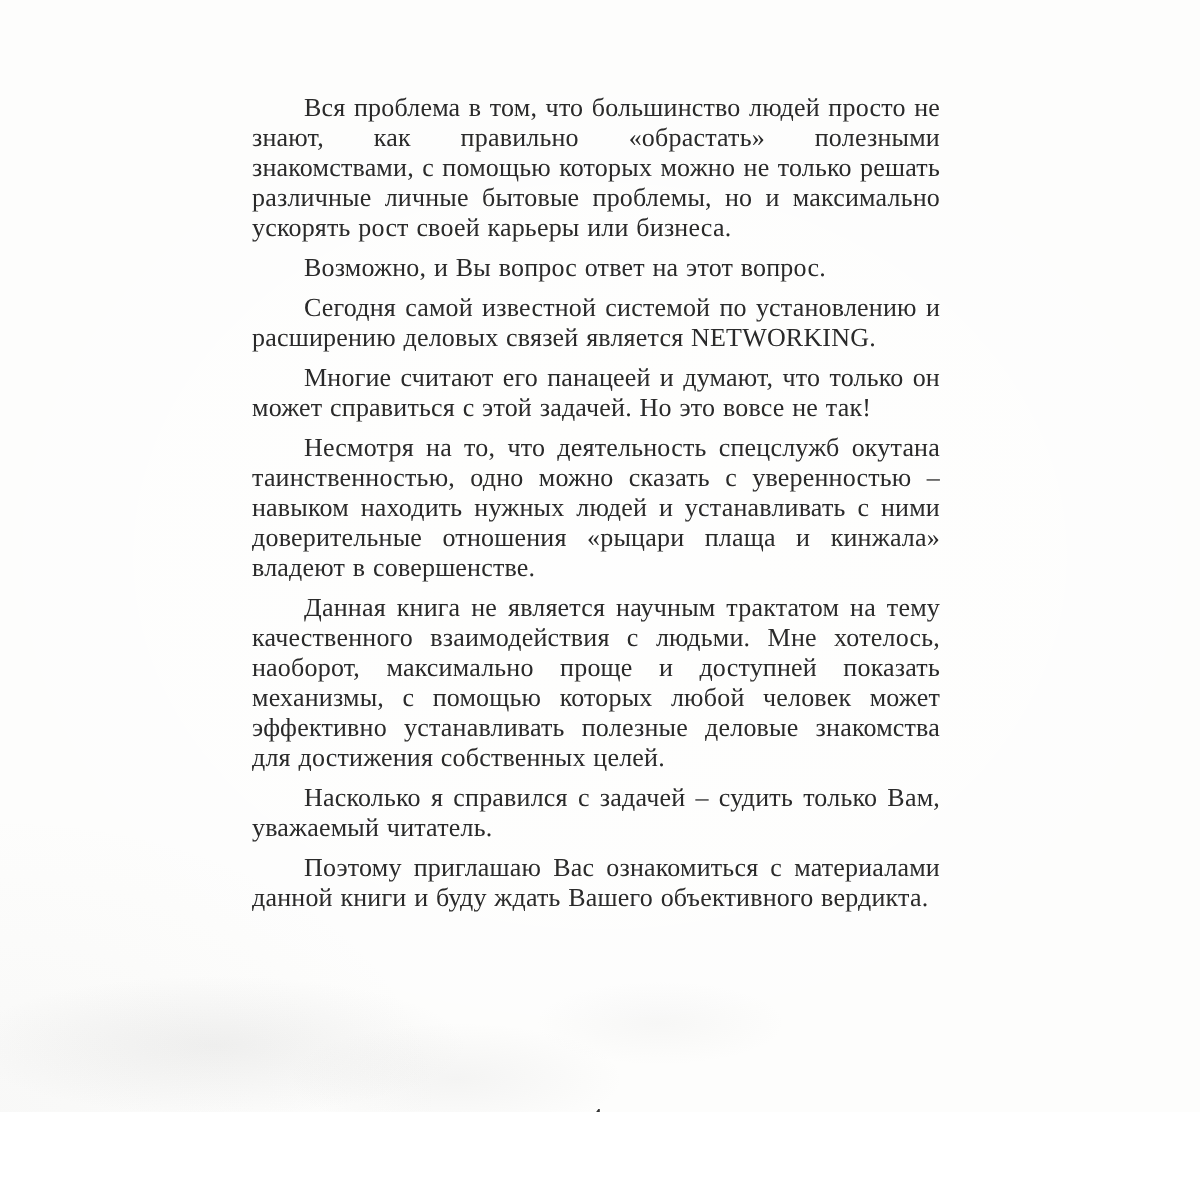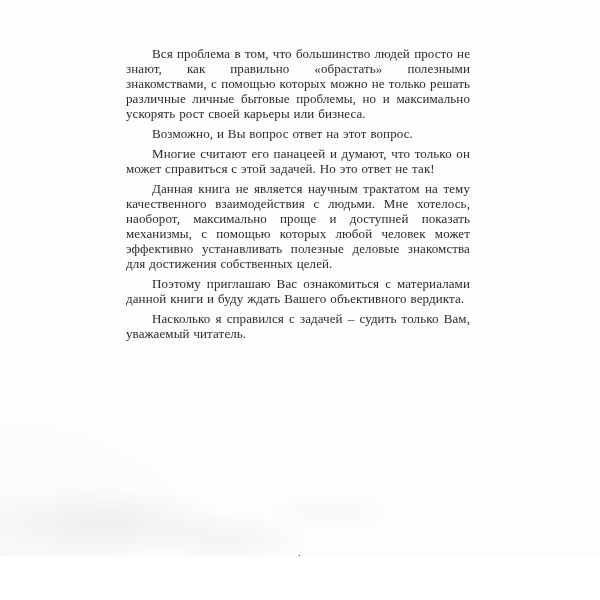--- a/index.html
+++ b/index.html
@@ -57,19 +57,21 @@
     color: #333333;
   }
 </style>
 </head>
 <body>
 
 <div class="scan-page">
   <div class="text-block">
     <p lang="ru">Вся проблема в том, что большинство людей просто не знают, как правильно «обрастать» полезными знакомствами, с помощью которых можно не только решать различные личные бытовые проблемы, но и максимально ускорять рост своей карьеры или бизнеса.</p>
     <p lang="ru">Возможно, и Вы вопрос ответ на этот вопрос.</p>
-    <p lang="ru">Многие считают его панацеей и думают, что только он может справиться с этой задачей. Но это ответ не так!</p>
+    <p lang="ru">Сегодня самой известной системой по установлению и расширению деловых связей является NETWORKING.</p>
+    <p lang="ru">Многие считают его панацеей и думают, что только он может справиться с этой задачей. Но это вовсе не так!</p>
+    <p lang="ru">Несмотря на то, что деятельность спецслужб окутана таинственностью, одно можно сказать с уверенностью – навыком находить нужных людей и устанавливать с ними доверительные отношения «рыцари плаща и кинжала» владеют в совершенстве.</p>
     <p lang="ru">Данная книга не является научным трактатом на тему качественного взаимодействия с людьми. Мне хотелось, наоборот, максимально проще и доступней показать механизмы, с помощью которых любой человек может эффективно устанавливать полезные деловые знакомства для достижения собственных целей.</p>
+    <p lang="ru">Насколько я справился с задачей – судить только Вам, уважаемый читатель.</p>
     <p lang="ru">Поэтому приглашаю Вас ознакомиться с материалами данной книги и буду ждать Вашего объективного вердикта.</p>
-    <p lang="ru">Насколько я справился с задачей – судить только Вам, уважаемый читатель.</p>
   </div>
   <div class="page-number">4</div>
 </div>
 
 </body></html>

